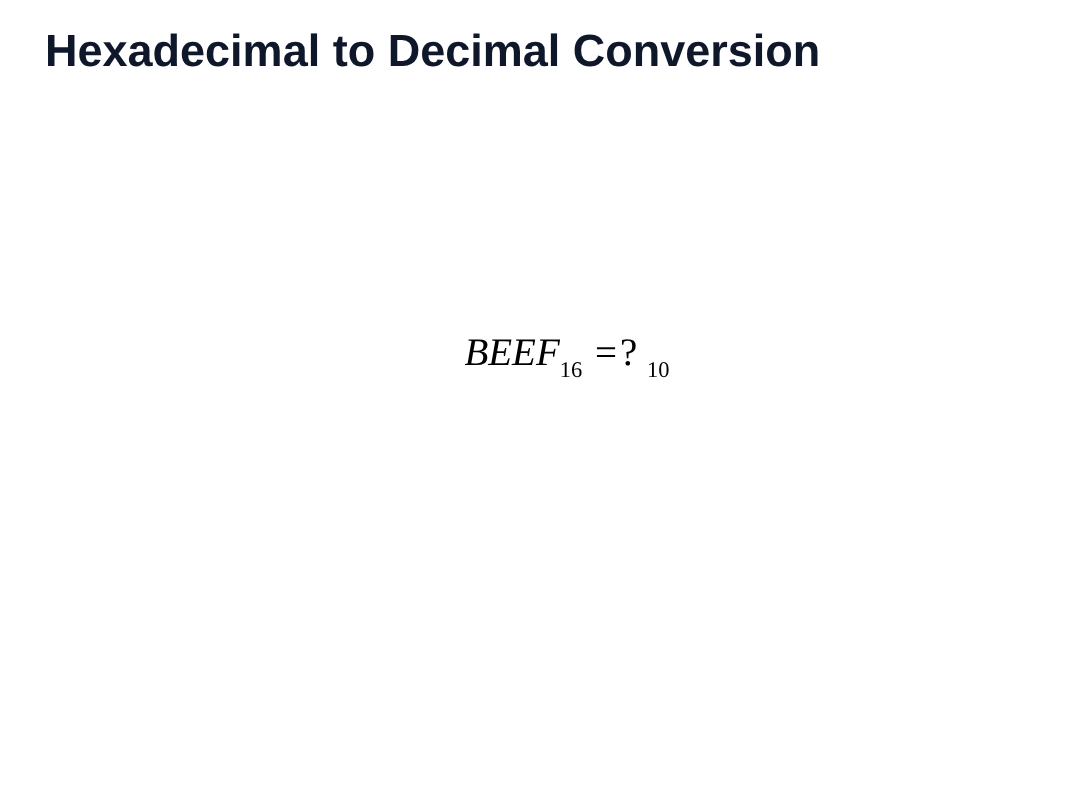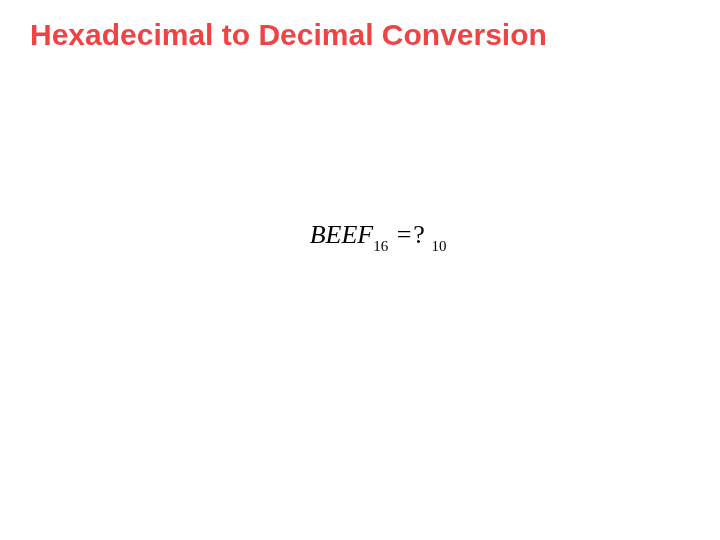--- a/index.html
+++ b/index.html
@@ -13,21 +13,21 @@
       background: #ffffff;
       font-family: Arial, Helvetica, sans-serif;
       position: relative;
     }
     .title {
       position: absolute;
       top: 18px;
       left: 30px;
       font-size: 30px;
       font-weight: bold;
-      color: #ef4444;
+      color: #0f172a;
     }
     .equation {
       position: absolute;
       top: 220px;
       left: 0;
       right: 0;
       text-align: center;
       font-family: 'Times New Roman', Times, serif;
       font-size: 26px;
       color: #000000;

